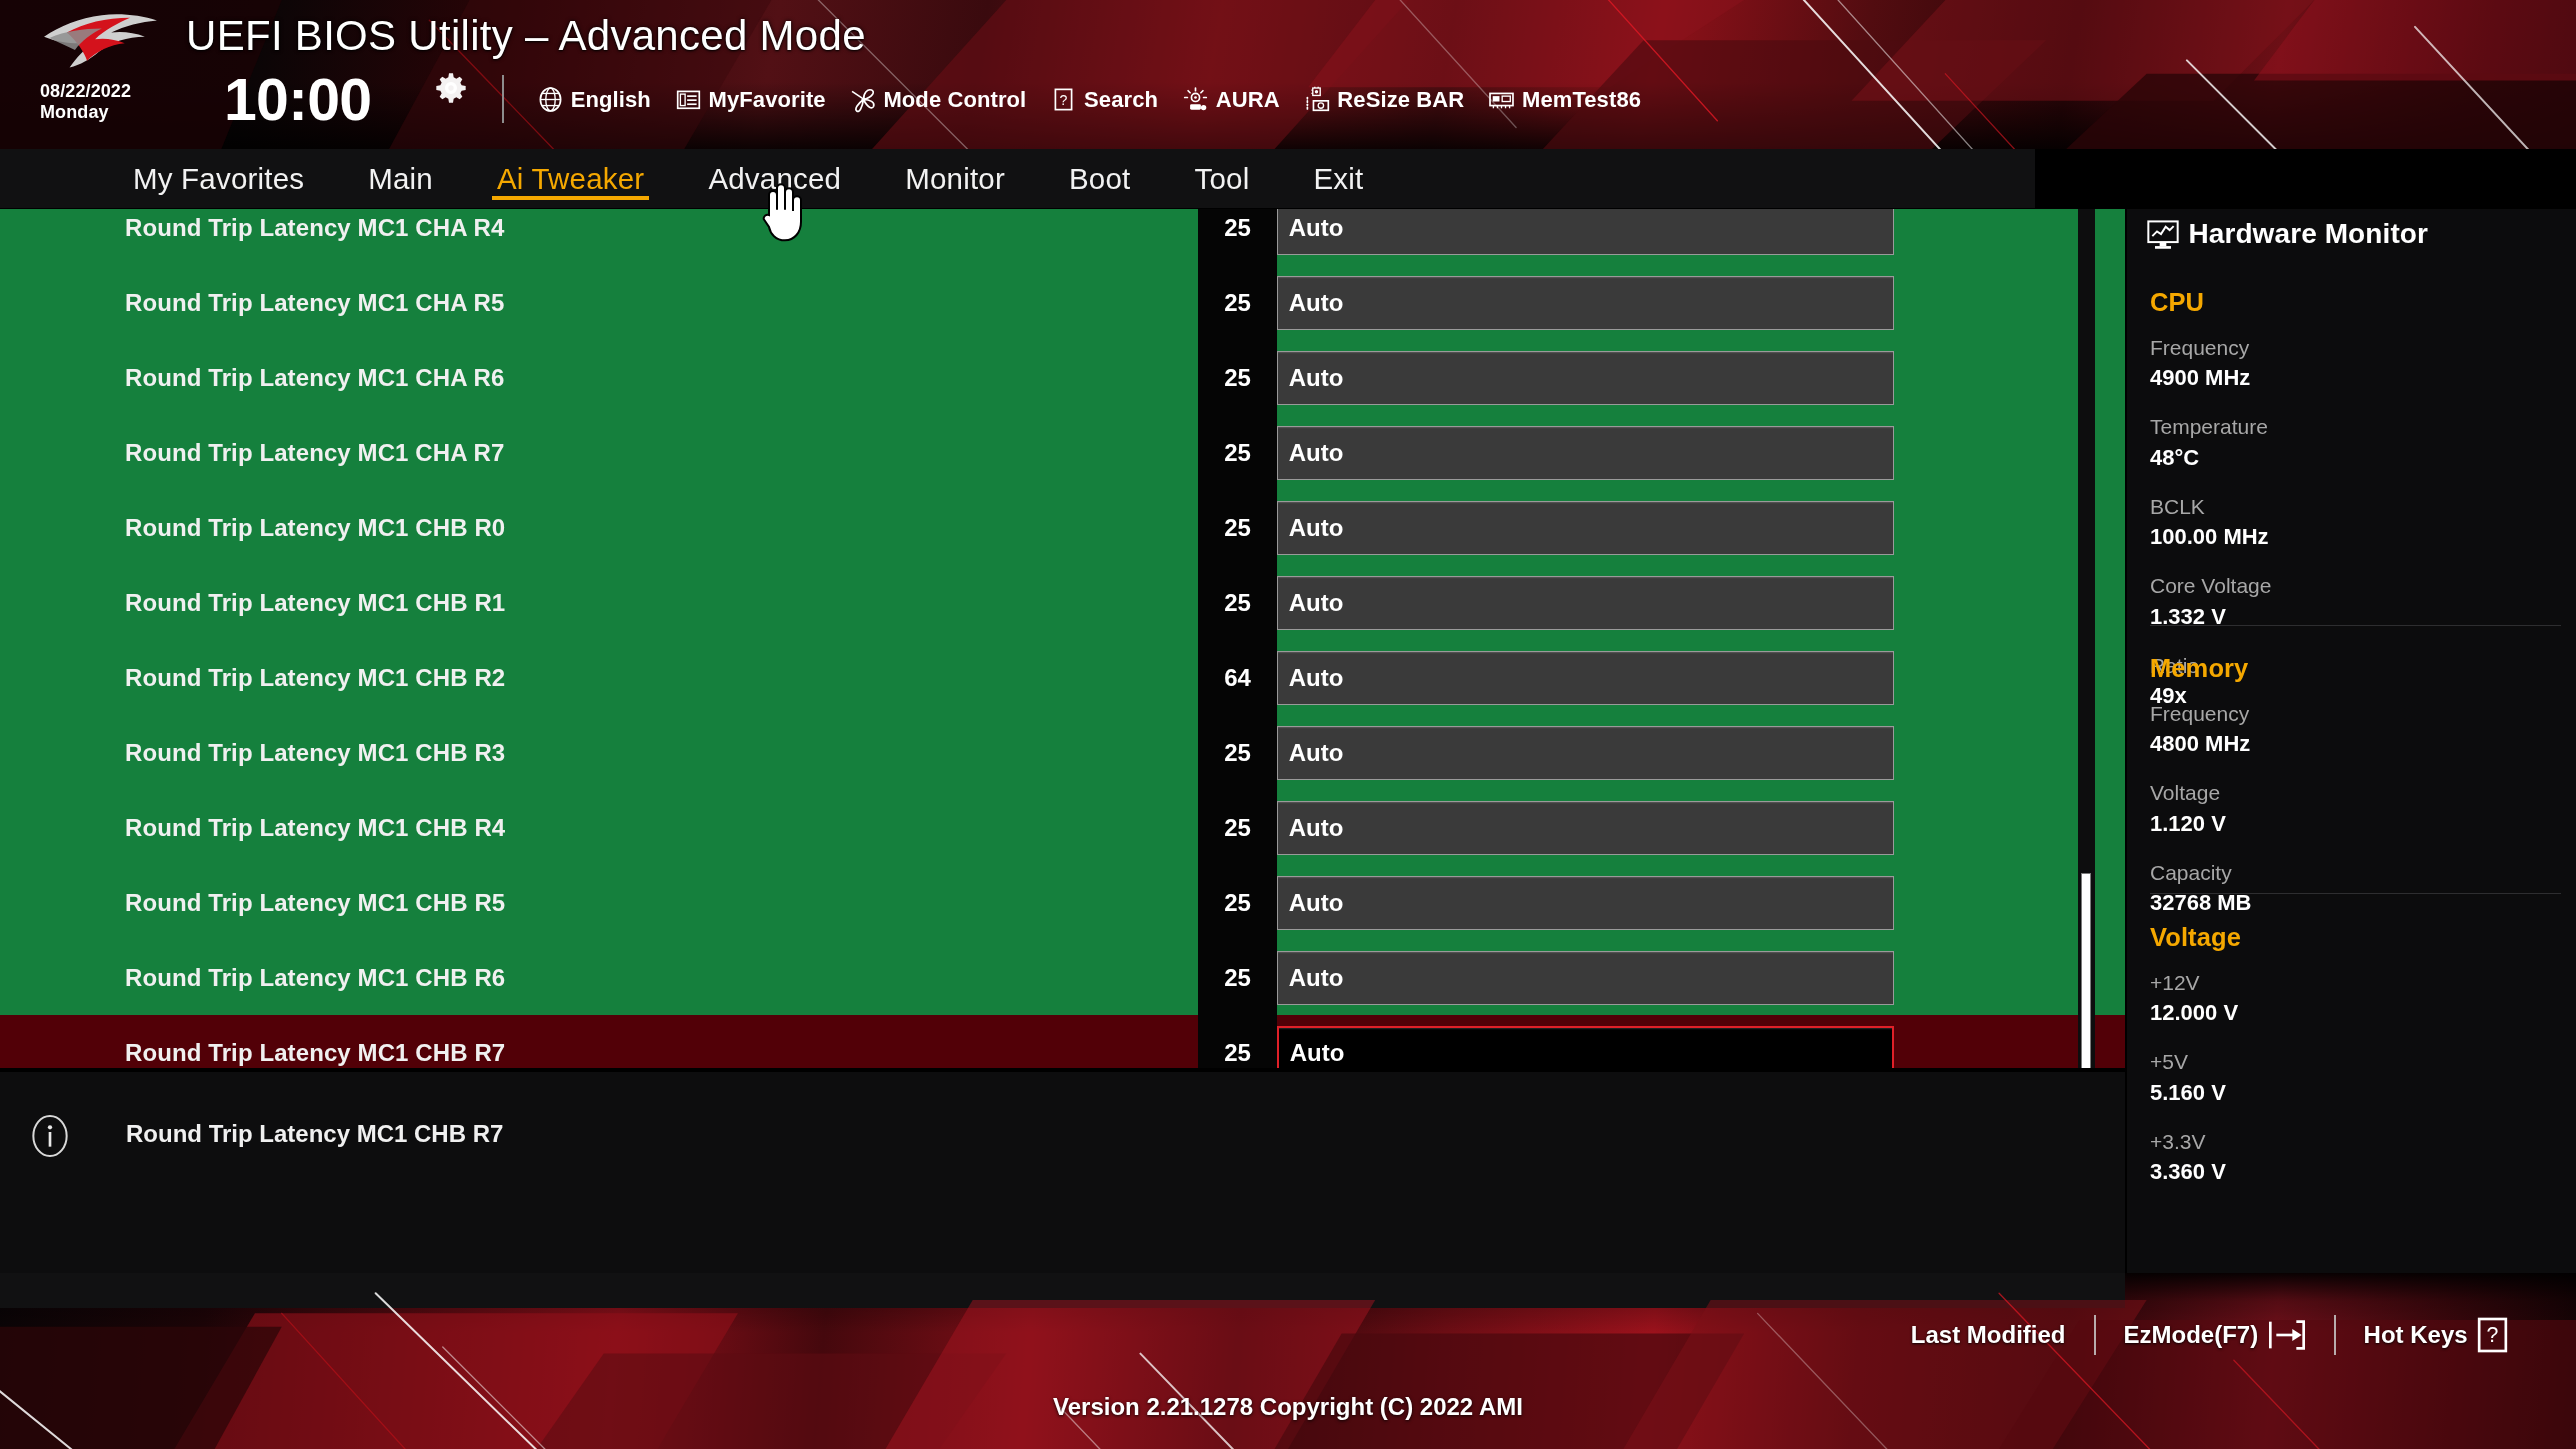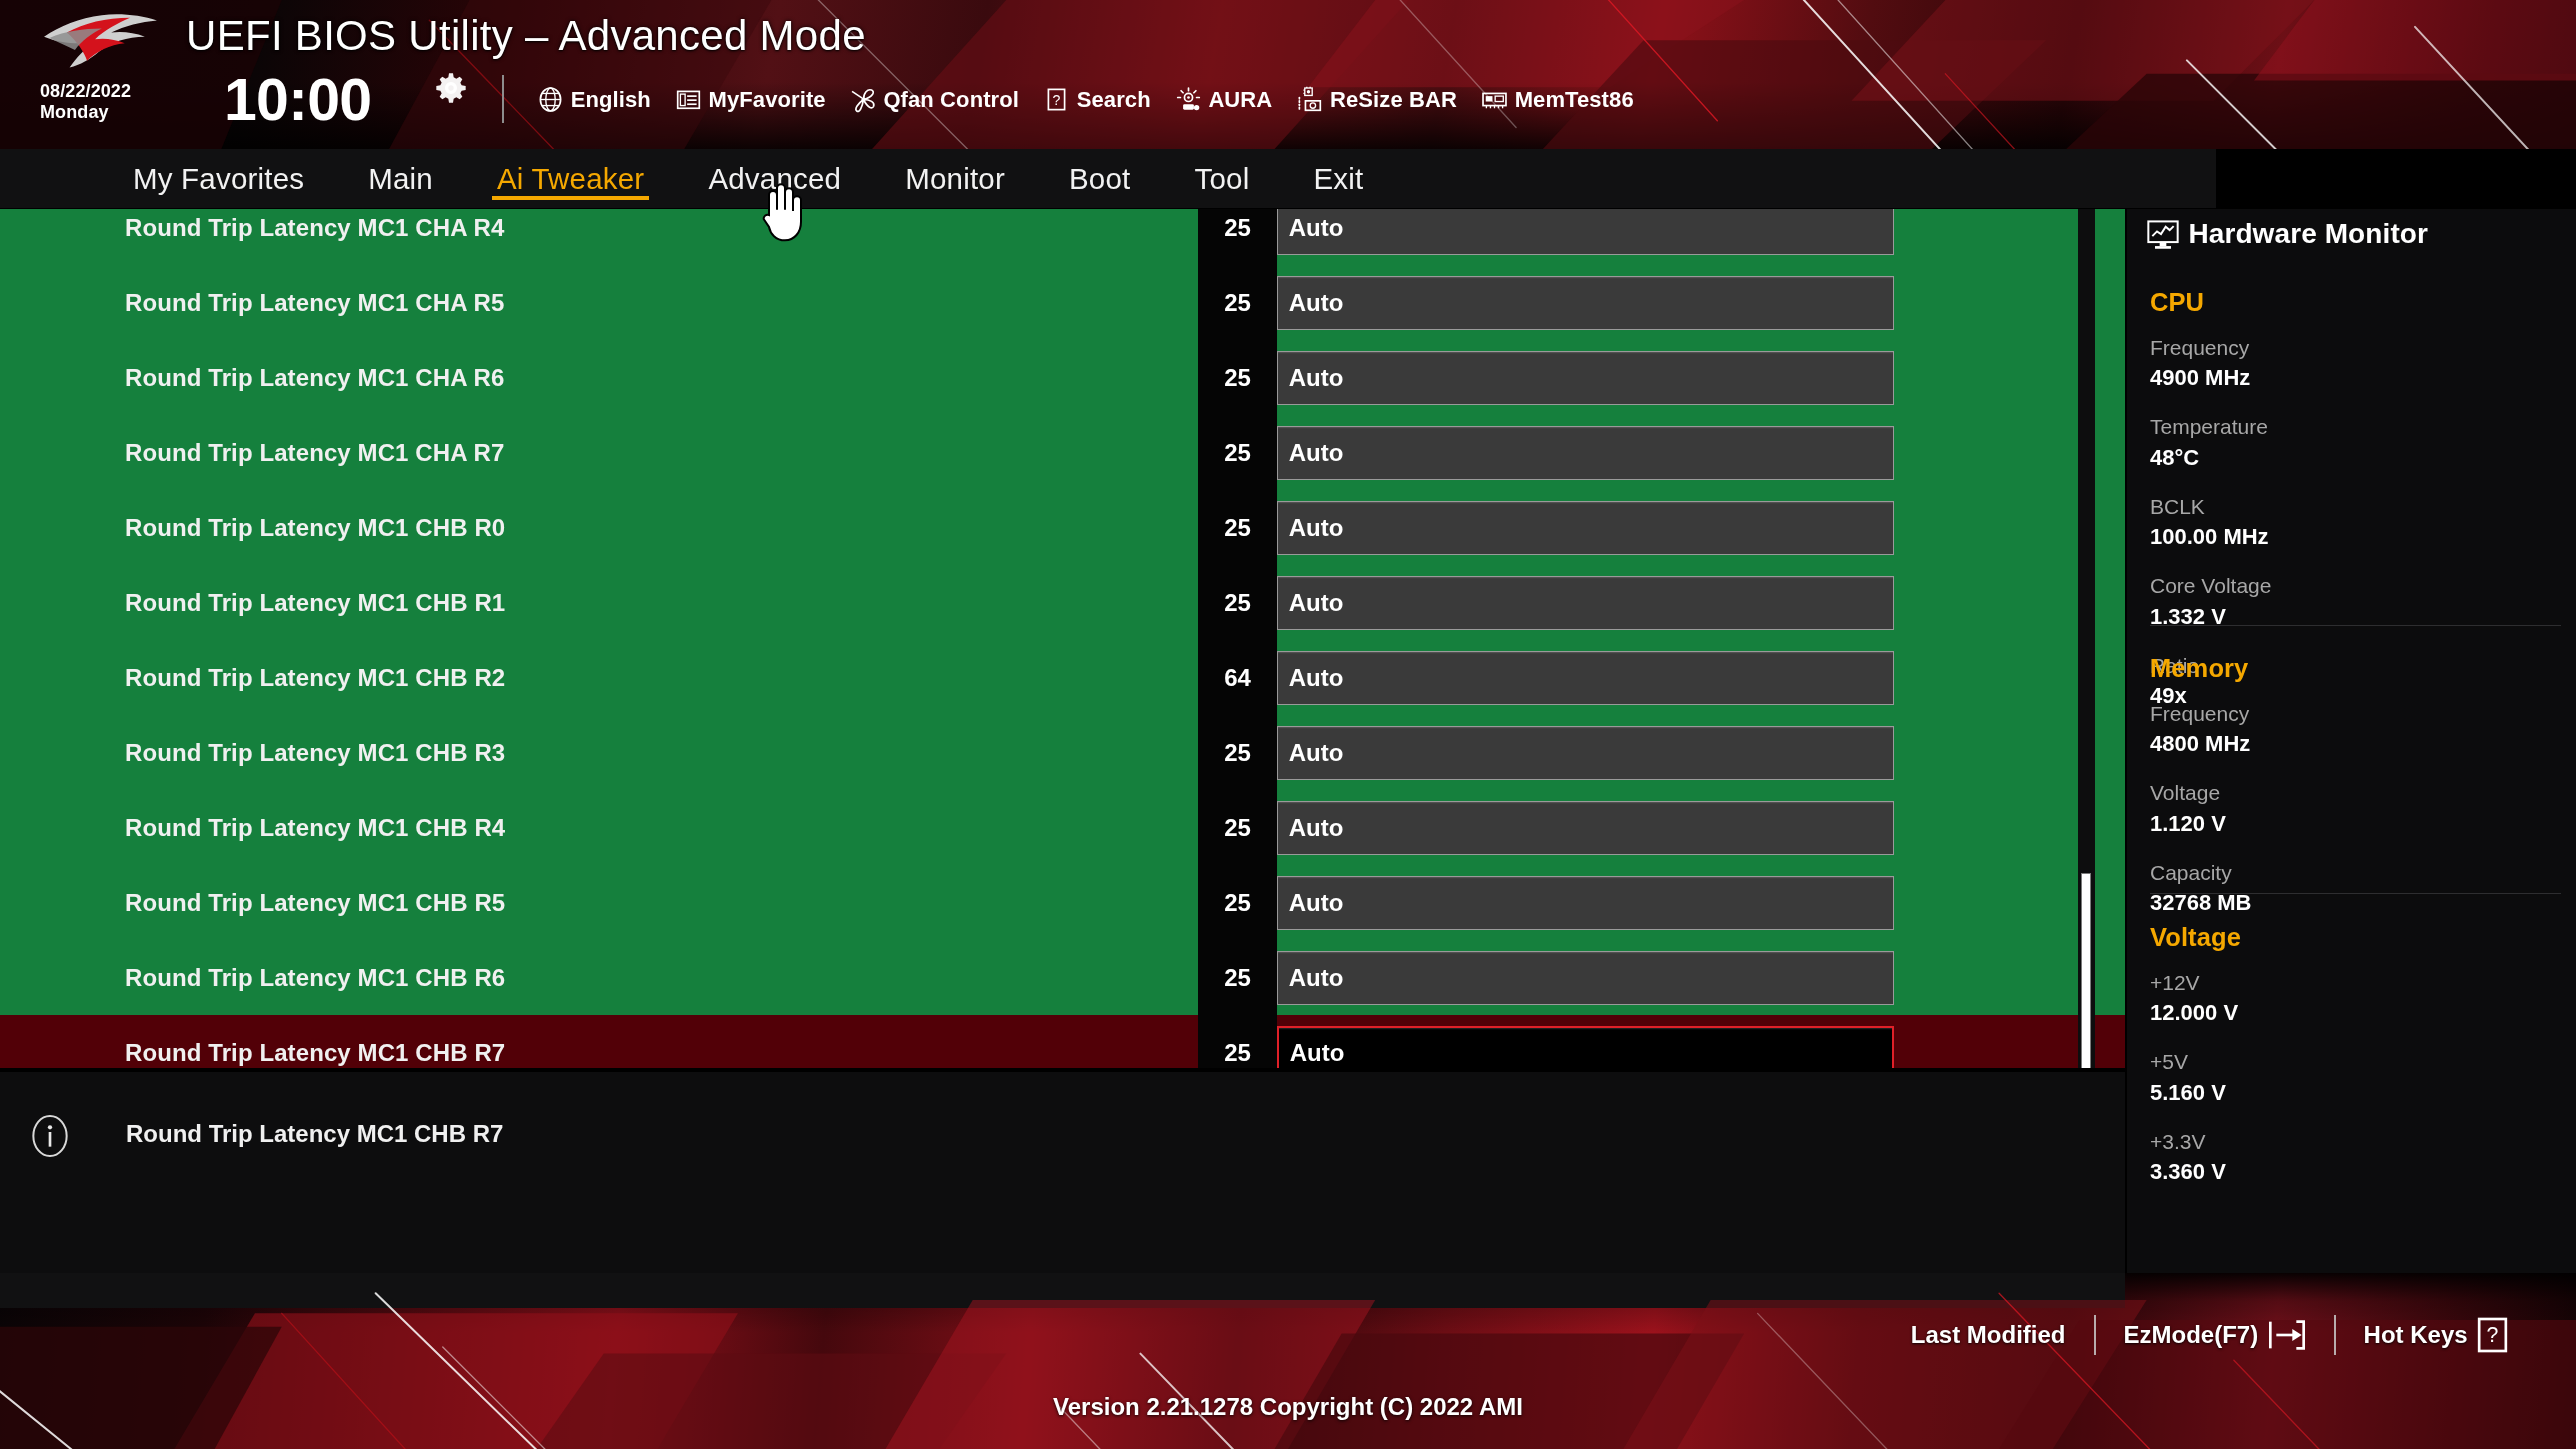--- a/index.html
+++ b/index.html
@@ -53,21 +53,21 @@
   .hdr-tools { position:absolute; left:525px; top:78px; height:43px; display:flex; align-items:flex-start; gap:0; }
   .tool-item {
     display:flex; align-items:center; gap:6.7px;
     padding:0 12px; height:43px; cursor:pointer; white-space:nowrap;
   }
   .tool-item span.lbl { font-size:22px; color:#ffffff; font-weight:700; letter-spacing:0.1px; }
   .tool-item .ti { width:27px; height:27px; flex:0 0 27px; display:block; }
 
   
   .tabbar {
-    position:absolute; left:0; top:149px; width:2216px; height:60px;
+    position:absolute; left:0; top:149px; width:2035px; height:60px;
     background:#111112;
     border-bottom:1.3px solid #000;
   }
   .tabs { display:flex; align-items:center; height:60px; padding-left:101px; }
   .tab {
     position:relative; height:60px; display:flex; align-items:center;
     padding:0 32px; cursor:pointer;
   }
   .tab span {
     font-size:29.5px; color:#f2f2f2; font-weight:400; letter-spacing:0.2px; white-space:nowrap;
@@ -282,21 +282,21 @@
       <div class="tool-item">
         <span class="ti">
           <svg viewBox="0 0 40 40" width="27" height="27" aria-hidden="true">
             <path d="M20 20 C20 10 26 4 32 6 C37 8 35 16 20 20 Z" fill="none" stroke="#fff" stroke-width="2.5"></path>
             <path d="M20 20 C30 20 37 24 35 30 C33 35 26 32 20 20 Z" fill="none" stroke="#fff" stroke-width="2.5"></path>
             <path d="M20 20 C12 26 6 34 10 37 C14 40 18 32 20 20 Z" fill="none" stroke="#fff" stroke-width="2.5"></path>
             <circle cx="20" cy="20" r="3" fill="#fff"></circle>
             <line x1="3" y1="8" x2="18" y2="18" stroke="#fff" stroke-width="2.5"></line>
           </svg>
         </span>
-        <span class="lbl">Qfan Control</span>
+        <span class="lbl">Mode Control</span>
       </div>
 
       <div class="tool-item">
         <span class="ti">
           <svg viewBox="0 0 40 40" width="27" height="27" aria-hidden="true">
             <rect x="8" y="5" width="24" height="30" fill="none" stroke="#fff" stroke-width="2.5"></rect>
             <text x="20" y="28" font-size="21" fill="#fff" text-anchor="middle" font-family="Liberation Sans, sans-serif">?</text>
           </svg>
         </span>
         <span class="lbl">Search</span>

